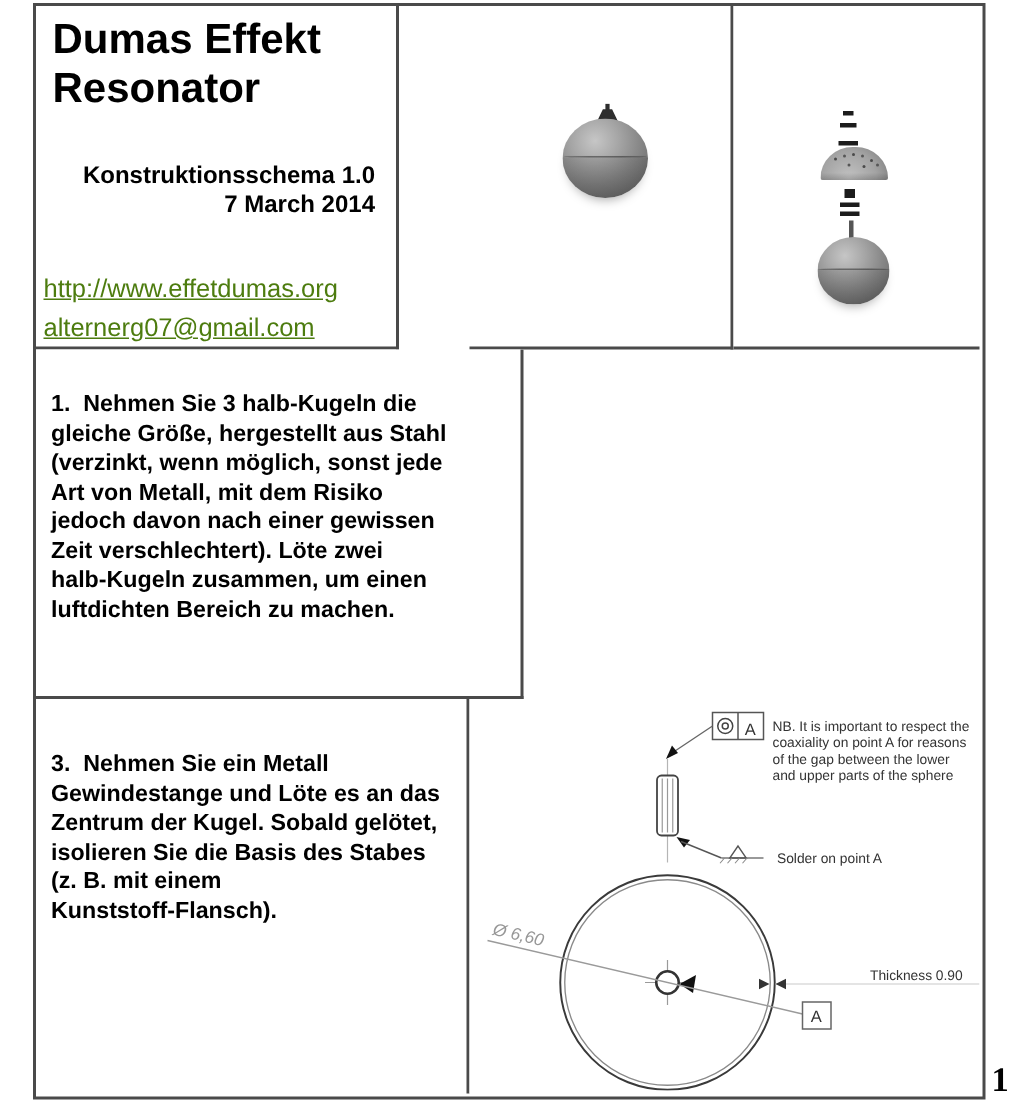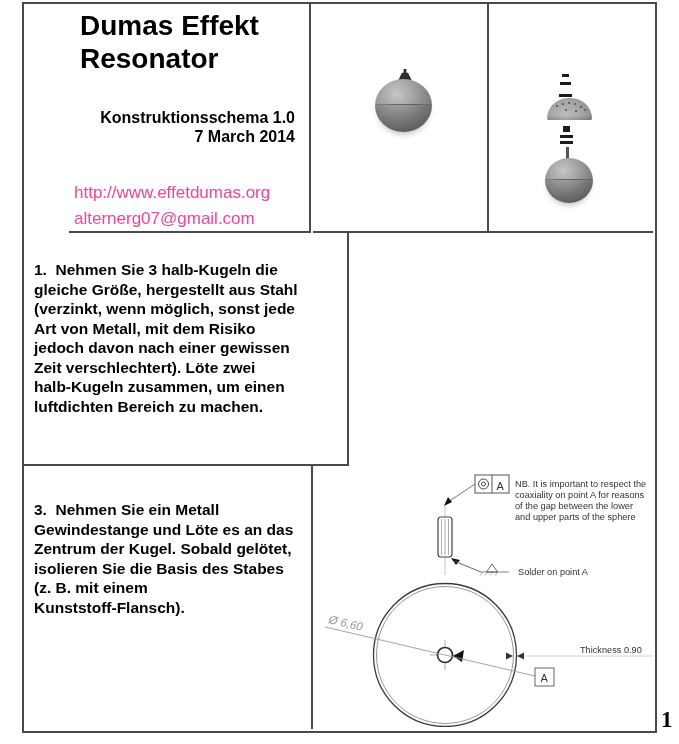--- a/index.html
+++ b/index.html
@@ -9,42 +9,42 @@
   }
   .sheet{
     position:absolute;left:22px;top:2px;width:635px;height:731px;
     border:2px solid #4a4a4a;box-sizing:border-box;
   }
   .cell{position:absolute;box-sizing:border-box;background:#fff;}
   .b-r{border-right:2px solid #4a4a4a;}
   .b-b{border-bottom:2px solid #4a4a4a;}
 
   
-  .cell-1a{left:0;top:0;width:242px;height:229px;margin-left:45px;}
+  .cell-1a{left:0;top:0;width:242px;height:229px;}
   .cell-1b{left:289px;top:0;width:176px;height:229px;}
   .cell-1c{left:465px;top:0;width:164px;height:229px;}
   
   .cell-2a{left:0;top:229px;width:325px;height:233px;}
   .cell-2b{left:289px;top:229px;width:340px;height:233px;}
   
   .cell-3a{left:0;top:462px;width:289px;height:263px;}
   .cell-3b{left:289px;top:462px;width:340px;height:263px;}
 
   .doc-title{
     margin:0;position:absolute;left:11px;top:5px;
     font-size:28px;line-height:33px;font-weight:bold;
     white-space:pre-line;letter-spacing:0px;
   }
   .version-block{
     position:absolute;right:14px;top:104px;
     font-size:16px;line-height:19px;font-weight:bold;
     text-align:right;white-space:pre-line;
   }
   .links{position:absolute;left:5px;top:176px;font-size:17px;line-height:26px;}
-  .links a{color:#ec4899;cursor:pointer;display:block;}
+  .links a{color:#4d7c0f;text-decoration:underline;cursor:pointer;display:block;}
 
   .step-text{
     position:absolute;left:10px;right:4px;
     font-size:15.5px;line-height:19.5px;font-weight:bold;
     white-space:pre-wrap;
   }
   .cell-2a .step-text{top:27px;}
   .cell-3a .step-text{top:34px;}
 
   

